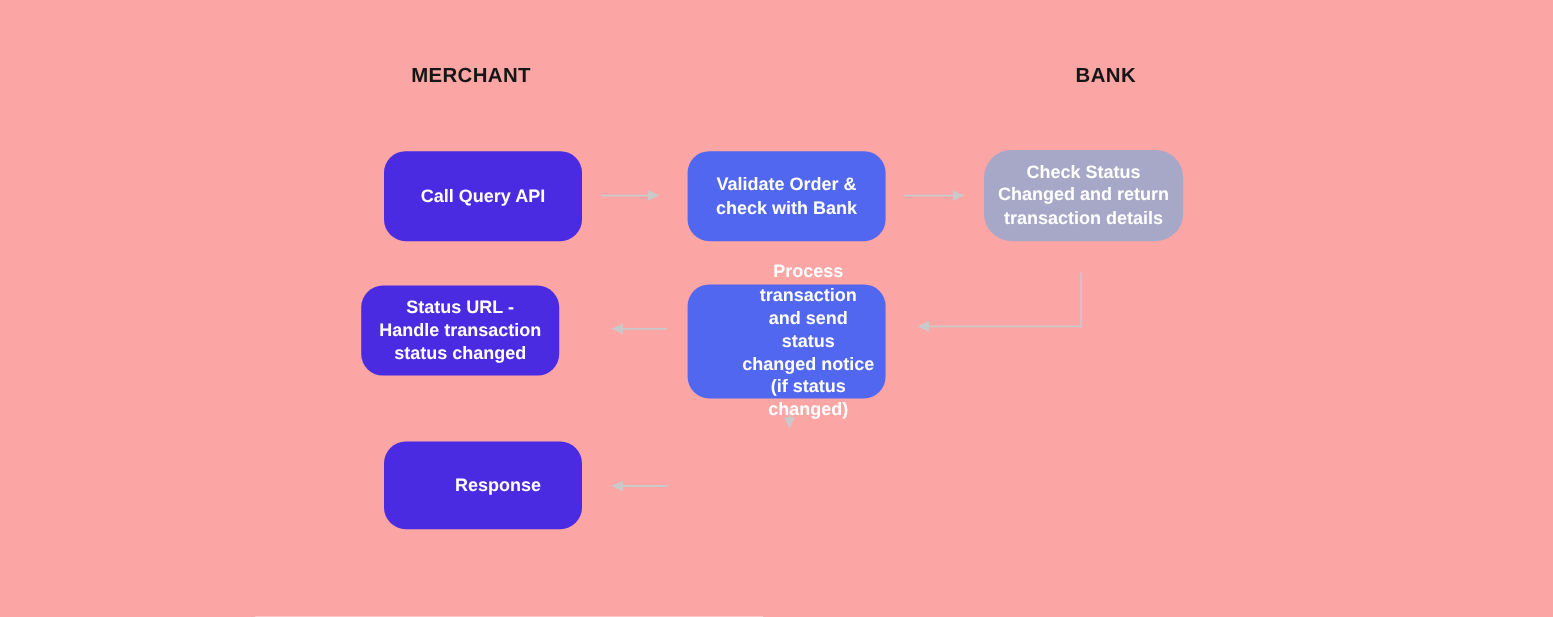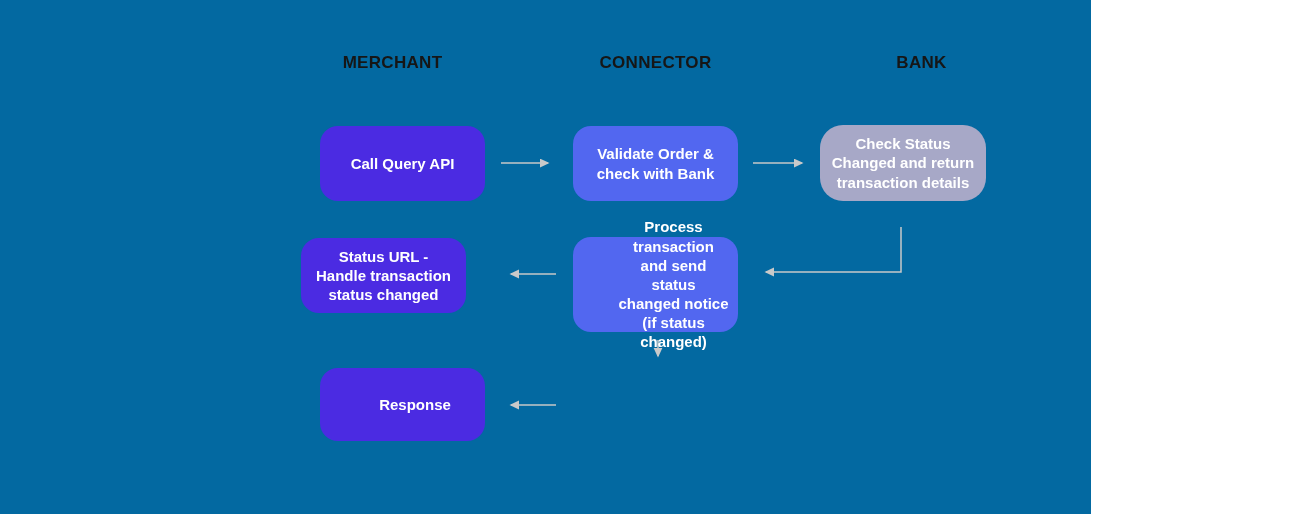--- a/index.html
+++ b/index.html
@@ -3,23 +3,23 @@
 <meta charset="utf-8">
 <style>
   html, body {
     margin: 0;
     padding: 0;
     background: #ffffff;
     font-family: "Liberation Sans", sans-serif;
   }
   .canvas {
     position: relative;
-    width: 1091px;
+    width: 1294px;
     height: 514px;
-    background: #0369a1;
+    background: #fca5a5;
     overflow: hidden;
   }
   .col-header {
     position: absolute;
     top: 53px;
     width: 165px;
     text-align: center;
     font-size: 17px;
     font-weight: 800;
     letter-spacing: 0.3px;
@@ -69,21 +69,20 @@
     stroke-width: 1.5;
     fill: none;
   }
 </style>
 </head>
 <body>
 
 <div class="canvas">
 
   <div class="col-header hdr-merchant">MERCHANT</div>
-  <div class="col-header hdr-connector">CONNECTOR</div>
   <div class="col-header hdr-bank">BANK</div>
 
   <svg class="arrow-layer" viewBox="0 0 1294 514" xmlns="http://www.w3.org/2000/svg">
     <defs>
       <marker id="arrowhead" markerWidth="7" markerHeight="7" refX="5.5" refY="3" orient="auto" markerUnits="strokeWidth">
         <path d="M0,0 L6.5,3 L0,6 Z" fill="#c9c9c9"></path>
       </marker>
     </defs>
     <line class="arrow-line" x1="501" y1="163" x2="548" y2="163" marker-end="url(#arrowhead)"></line>
     <line class="arrow-line" x1="753" y1="163" x2="802" y2="163" marker-end="url(#arrowhead)"></line>

